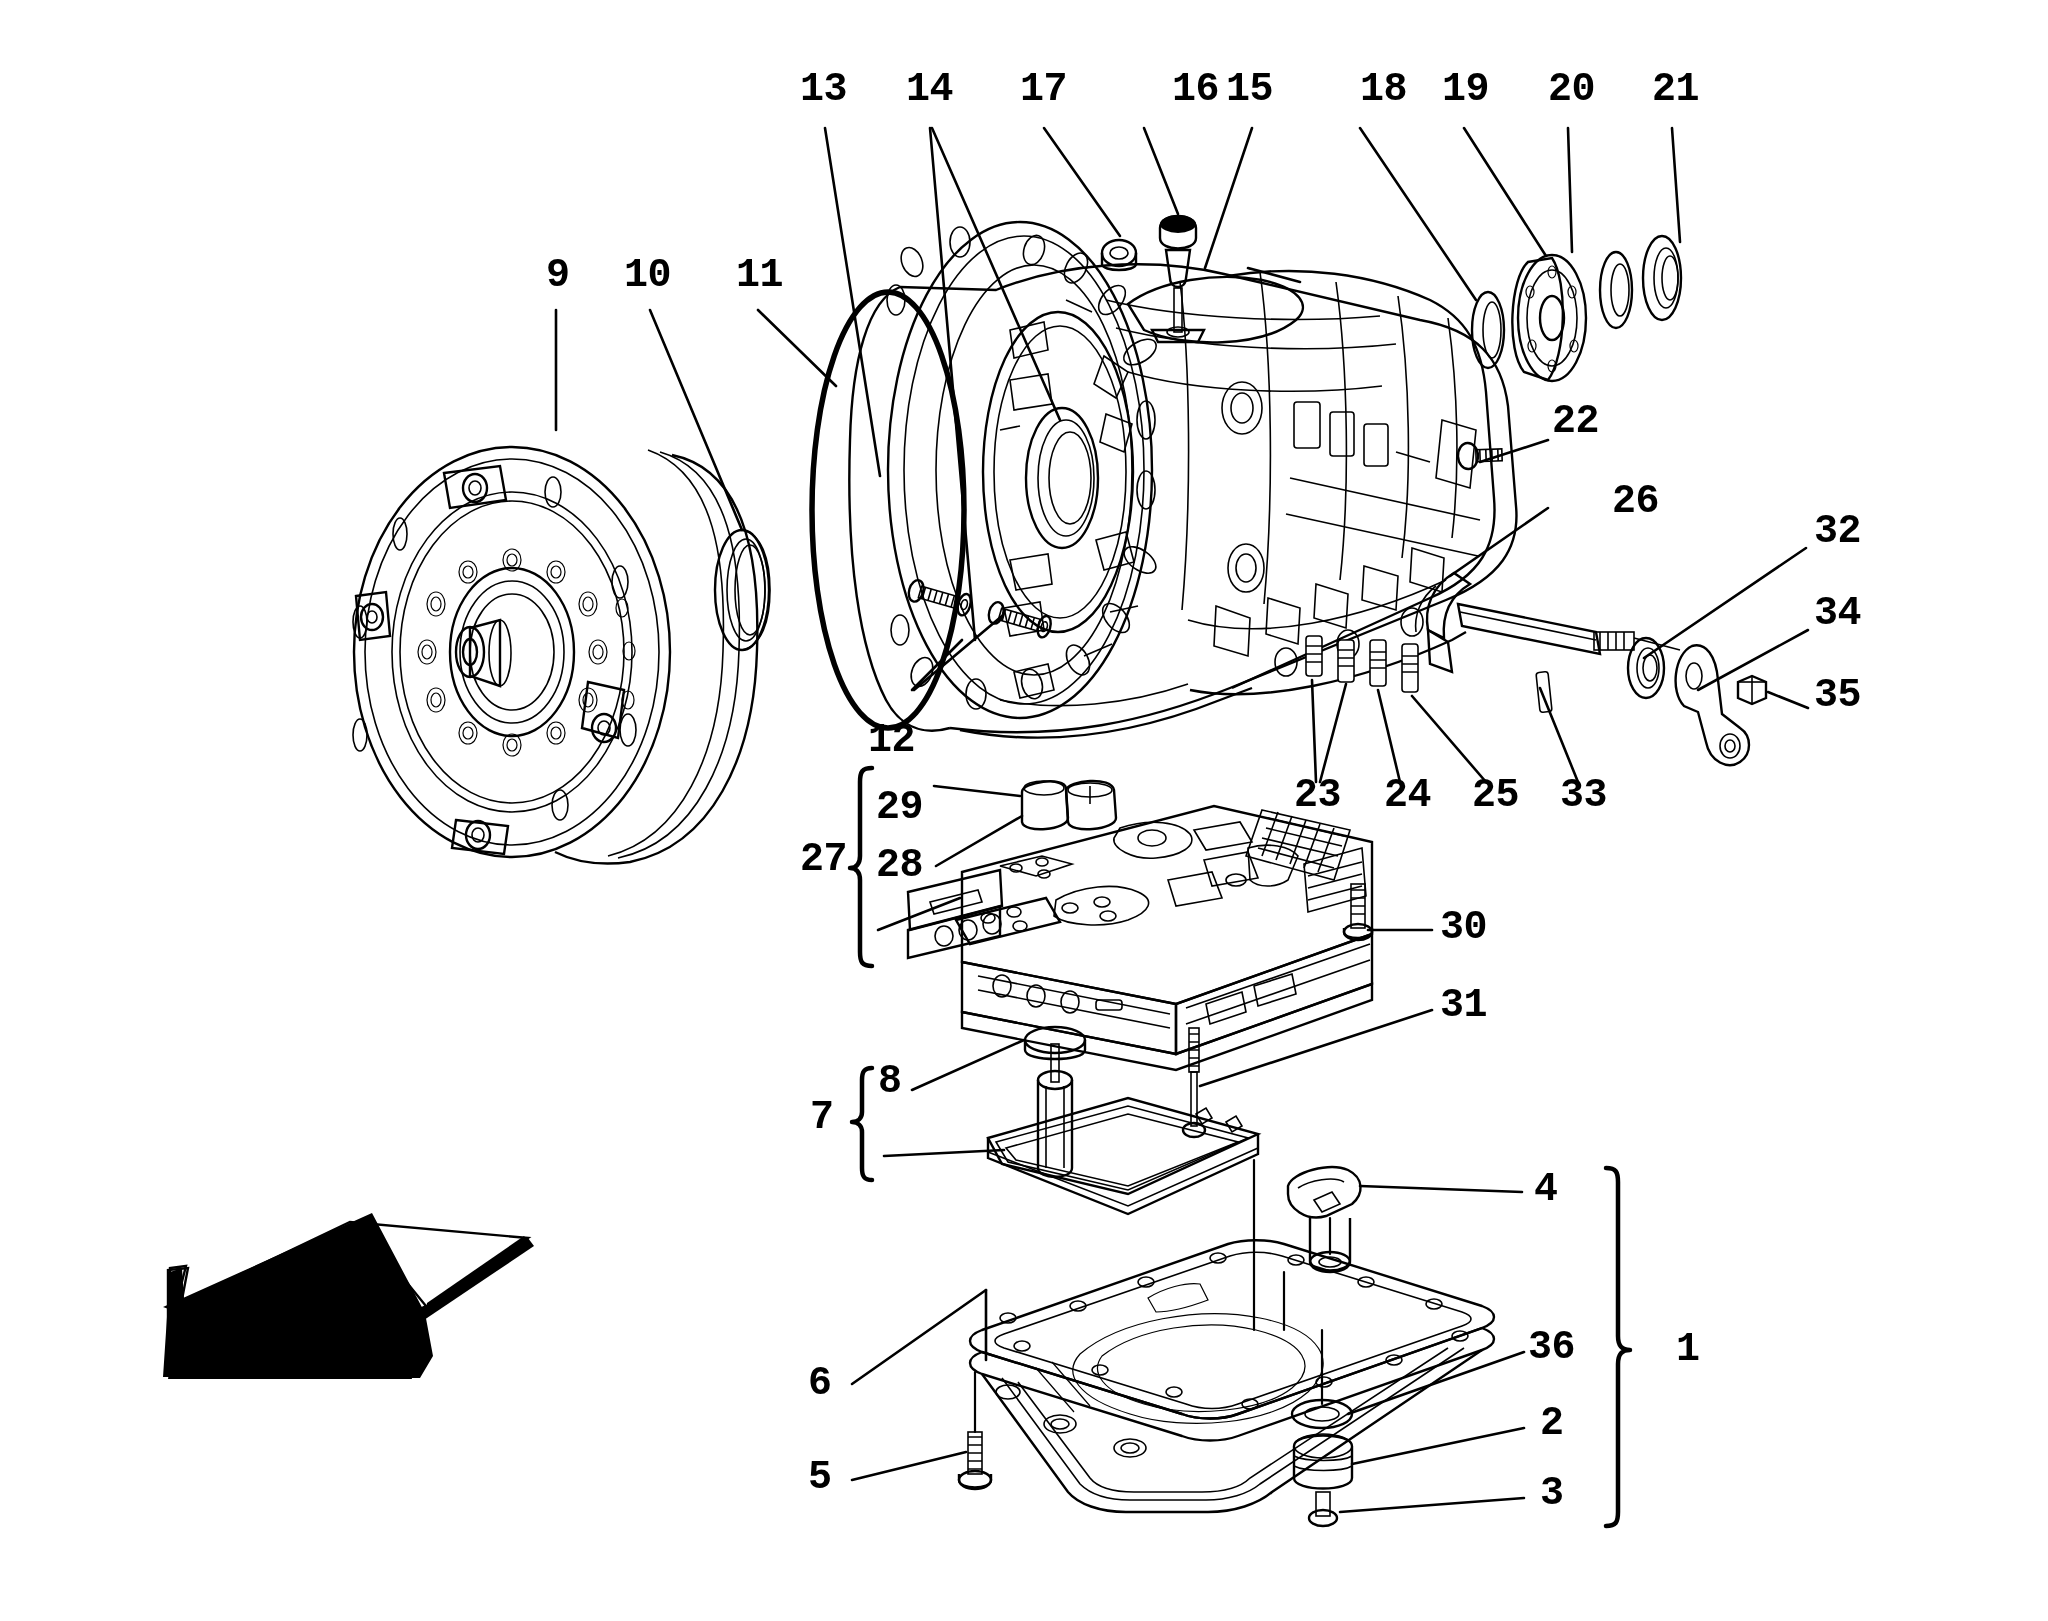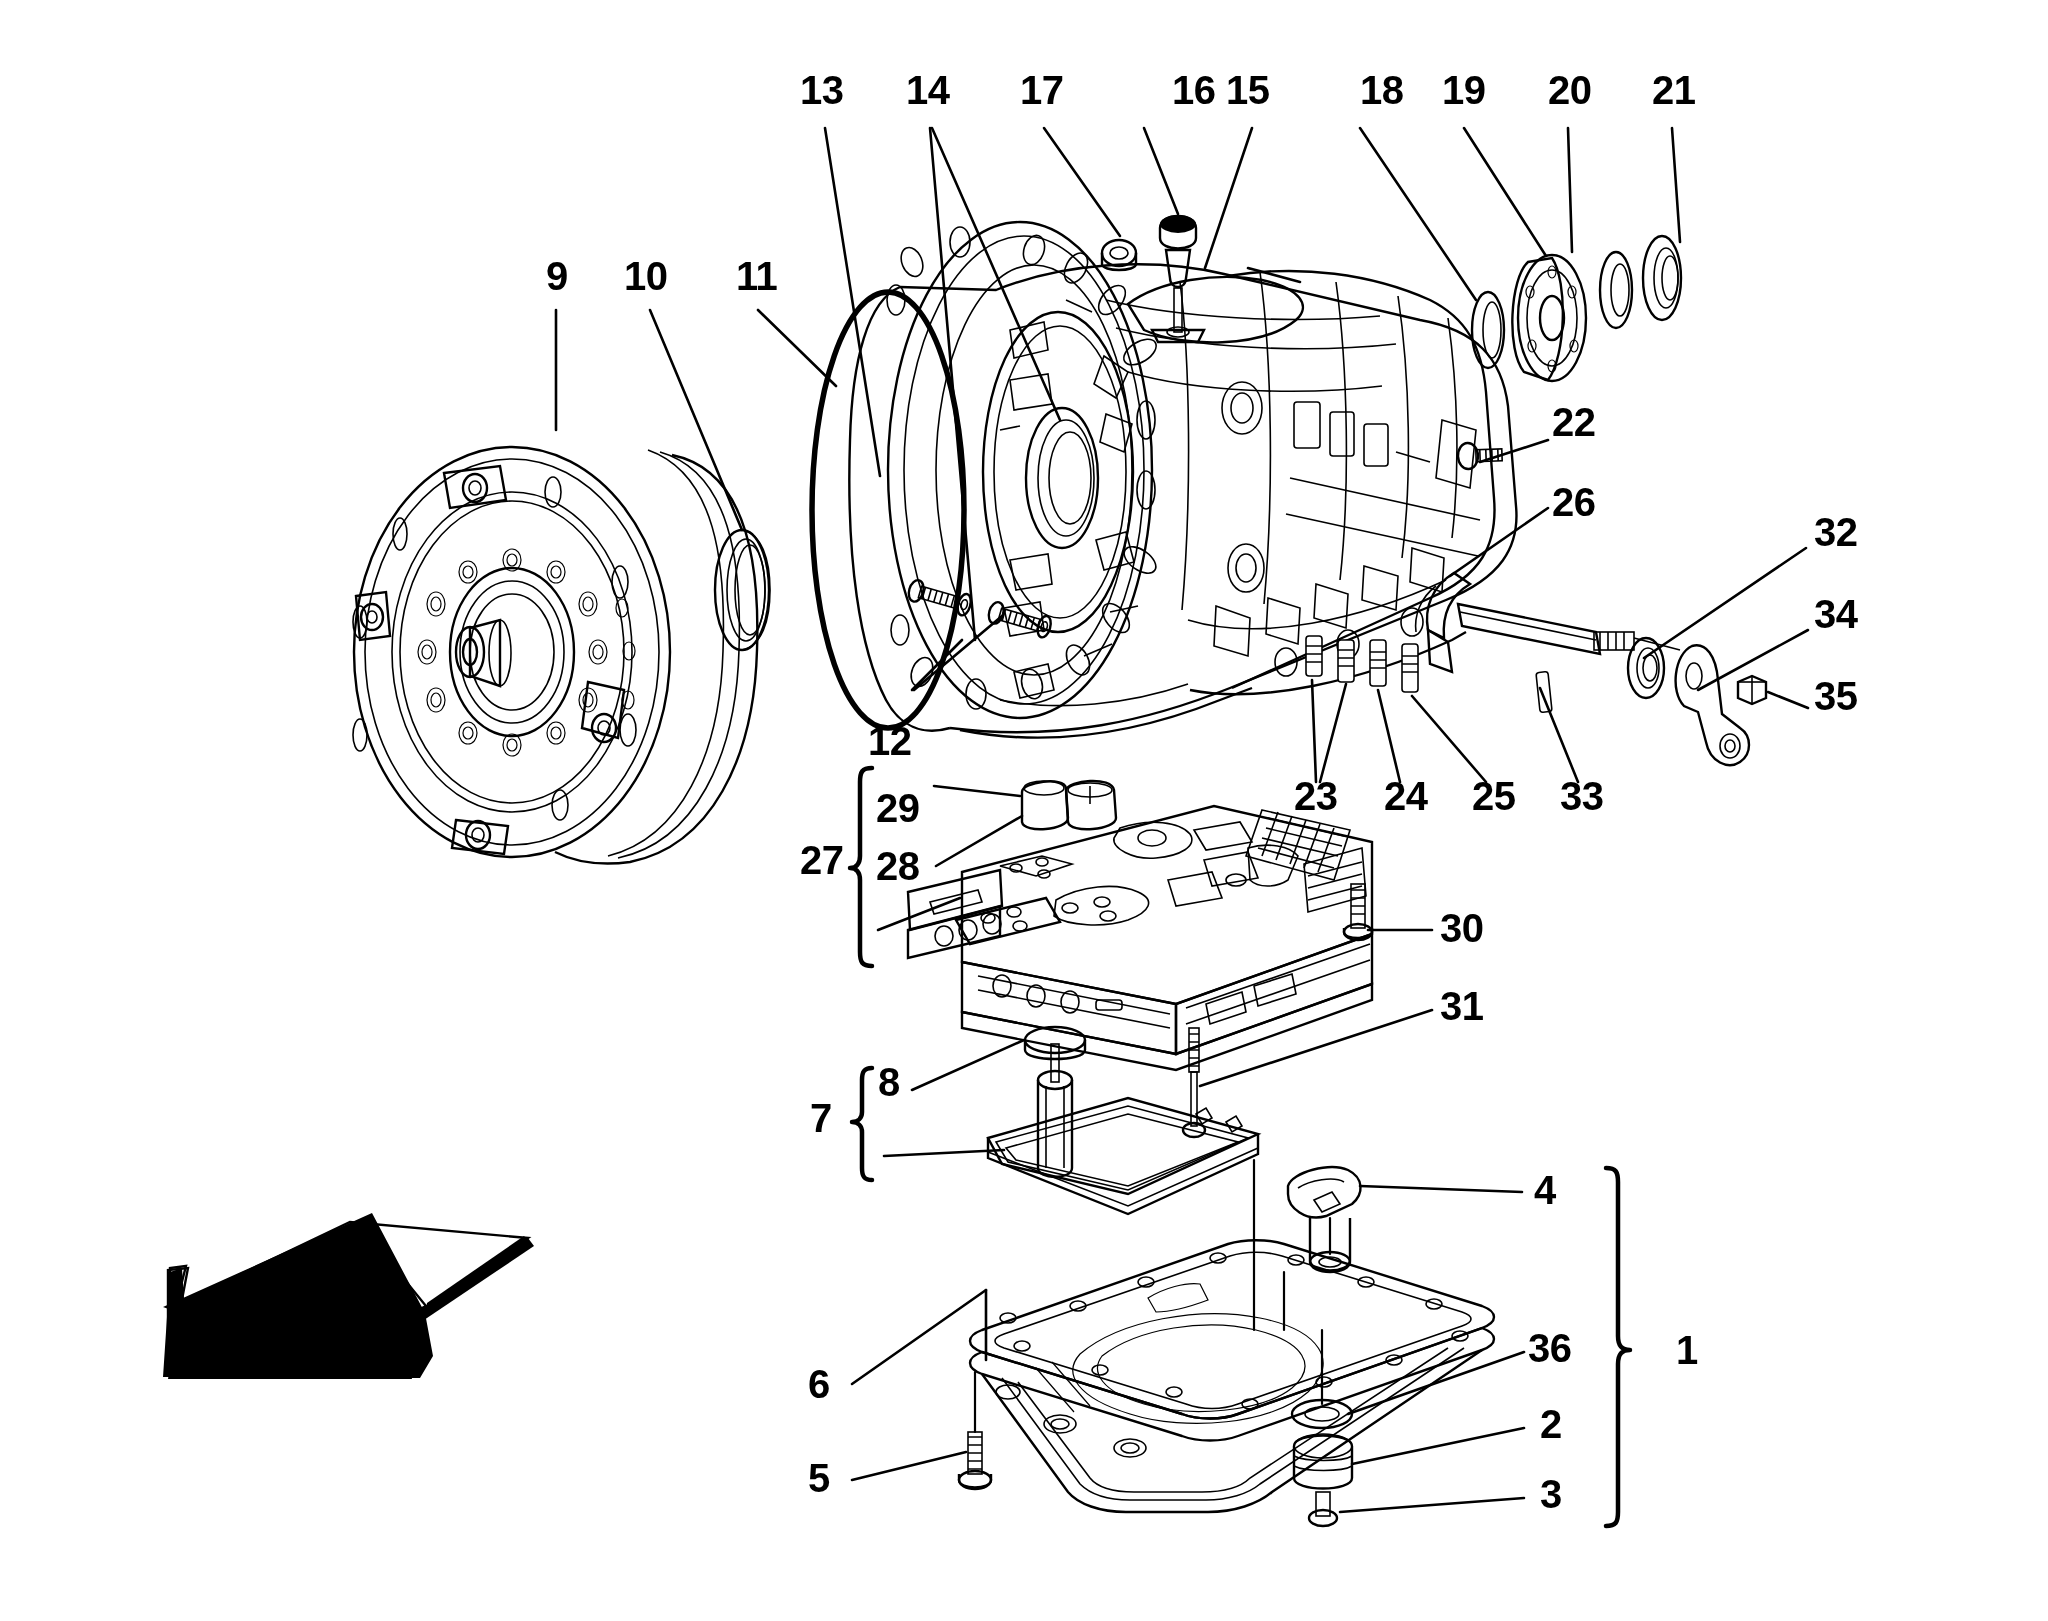--- a/index.html
+++ b/index.html
@@ -1,19 +1,19 @@
 <!DOCTYPE html>
 <html><head>
 <meta charset="utf-8">
 <title>Transmission Exploded Parts Diagram</title>
 <style>
   html,body{margin:0;padding:0;background:#ffffff;}
   body{font-family:"Liberation Sans", sans-serif;}
   #stage{position:relative;width:2048px;height:1621px;background:#fff;overflow:hidden;}
-  .lbl{position:absolute;font-family:Liberation Sans, sans-serif;font-weight:700;color:#000;
+  .lbl{position:absolute;font-family:Liberation Mono, monospace;font-weight:700;color:#000;
        font-size:40px;line-height:1;white-space:nowrap;letter-spacing:-0.5px;}
   svg.layer{position:absolute;left:0;top:0;width:2048px;height:1621px;}
   .ln{stroke:#000;stroke-width:2.6;fill:none;stroke-linecap:round;}
   .ln.thin{stroke-width:2.2;}
   .brk{stroke:#000;stroke-width:4.5;fill:none;stroke-linecap:round;stroke-linejoin:round;}
   .st{stroke:#000;fill:none;stroke-width:2.4;}
   .st-t{stroke:#000;fill:none;stroke-width:1.6;}
   .st-tt{stroke:#000;fill:none;stroke-width:1.2;}
   .st-h{stroke:#000;fill:none;stroke-width:5.5;}
   .fillk{fill:#000000;}
@@ -651,21 +651,21 @@
   <div class="lbl" style="left:906px;top:70px;">14</div>
   <div class="lbl" style="left:1020px;top:70px;">17</div>
   <div class="lbl" style="left:1172px;top:70px;">16</div>
   <div class="lbl" style="left:1226px;top:70px;">15</div>
   <div class="lbl" style="left:1336px;top:70px;margin-left:24px;">18</div>
   <div class="lbl" style="left:1442px;top:70px;">19</div>
   <div class="lbl" style="left:1548px;top:70px;">20</div>
   <div class="lbl" style="left:1652px;top:70px;">21</div>
 
   <div class="lbl" style="left:1552px;top:402px;">22</div>
-  <div class="lbl" style="left:1552px;top:482px;">26</div>
+  <div class="lbl" style="left:1612px;top:482px;">26</div>
   <div class="lbl" style="left:1814px;top:512px;">32</div>
   <div class="lbl" style="left:1814px;top:594px;">34</div>
   <div class="lbl" style="left:1814px;top:676px;">35</div>
 
   <div class="lbl" style="left:868px;top:721px;">12</div>
 
   <div class="lbl" style="left:1294px;top:776px;">23</div>
   <div class="lbl" style="left:1384px;top:776px;">24</div>
   <div class="lbl" style="left:1472px;top:776px;">25</div>
   <div class="lbl" style="left:1560px;top:776px;">33</div>

